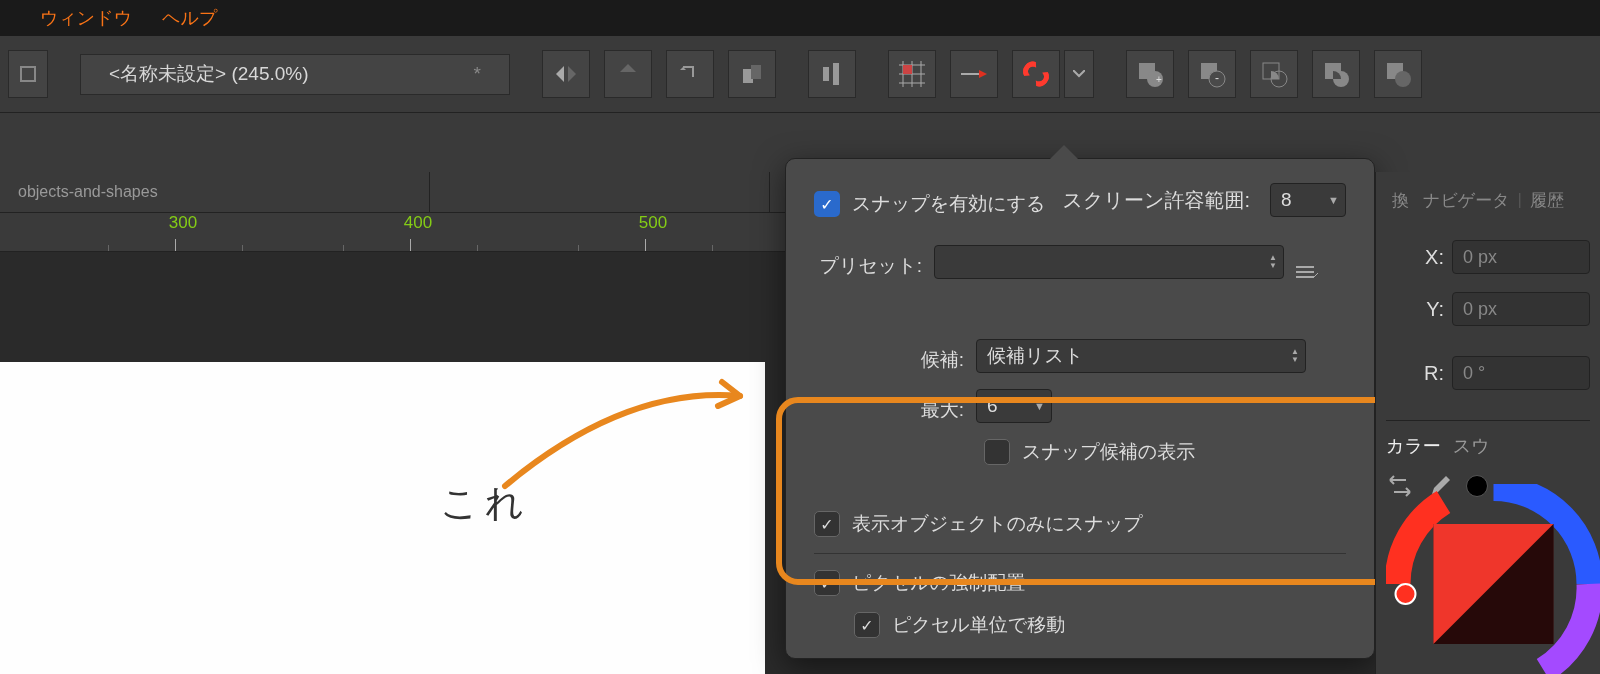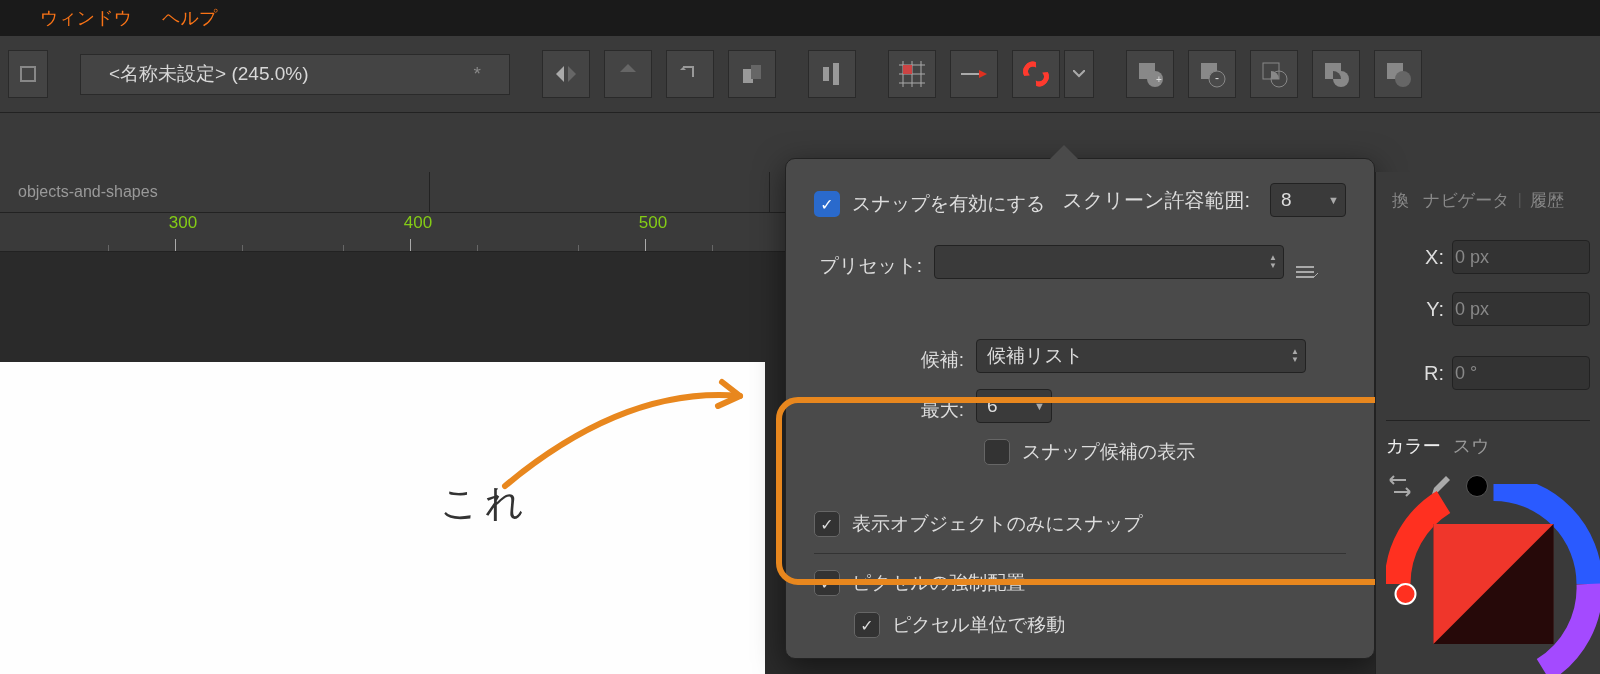--- a/index.html
+++ b/index.html
@@ -55,21 +55,21 @@
 .highlight-box { position:absolute; left:-38px; top:102px; width:648px; height:188px; border:6px solid #e8871e; border-radius:22px; pointer-events:none; }
 
 .divider { height:1px; background:#333; margin:16px 0; }
 
 
 .rightpanel { position:absolute; right:0; top:172px; width:225px; bottom:0; background:#3a3a3a; border-left:1px solid #222; padding:8px 10px; font-size:18px; color:#bbb; }
 .rp-tabs { display:flex; gap:2px; font-size:17px; margin-bottom:20px; height:40px; align-items:center;}
 .rp-tab { padding:4px 6px; color:#888; cursor:pointer; }
 .coord-row { display:flex; align-items:center; gap:8px; margin-bottom:18px; }
 .coord-lbl { width:28px; text-align:right; font-size:20px; font-weight:500; color:#ddd; margin-left:30px;}
-.coord-val { flex:1; background:#333; border:1px solid #222; height:34px; display:flex; align-items:center; padding:0 2px; color:#888; border-radius:4px; }
+.coord-val { flex:1; background:#333; border:1px solid #222; height:34px; display:flex; align-items:center; padding:0 10px; color:#888; border-radius:4px; }
 .coord-row.spacer { margin-top:30px; }
 .color-tabs { display:flex; gap:12px; margin-top:30px; height:40px; align-items:center; border-top:1px solid #222; padding-top:10px;}
 .color-tab { color:#999; cursor:pointer; }
 .color-tab.active { color:#eee; }
 .colorwheel { position:absolute; bottom:-10px; left:10px; width:215px; height:200px; }
 
 
 .annotation-arrow { position:absolute; left:495px; top:376px; pointer-events:none; }
 .annotation-text { position:absolute; left:440px; top:478px; font-size:38px; color:#333; font-family:"Comic Sans MS","Hiragino Kaku Gothic ProN",cursive; letter-spacing:6px; pointer-events:none; }
 

